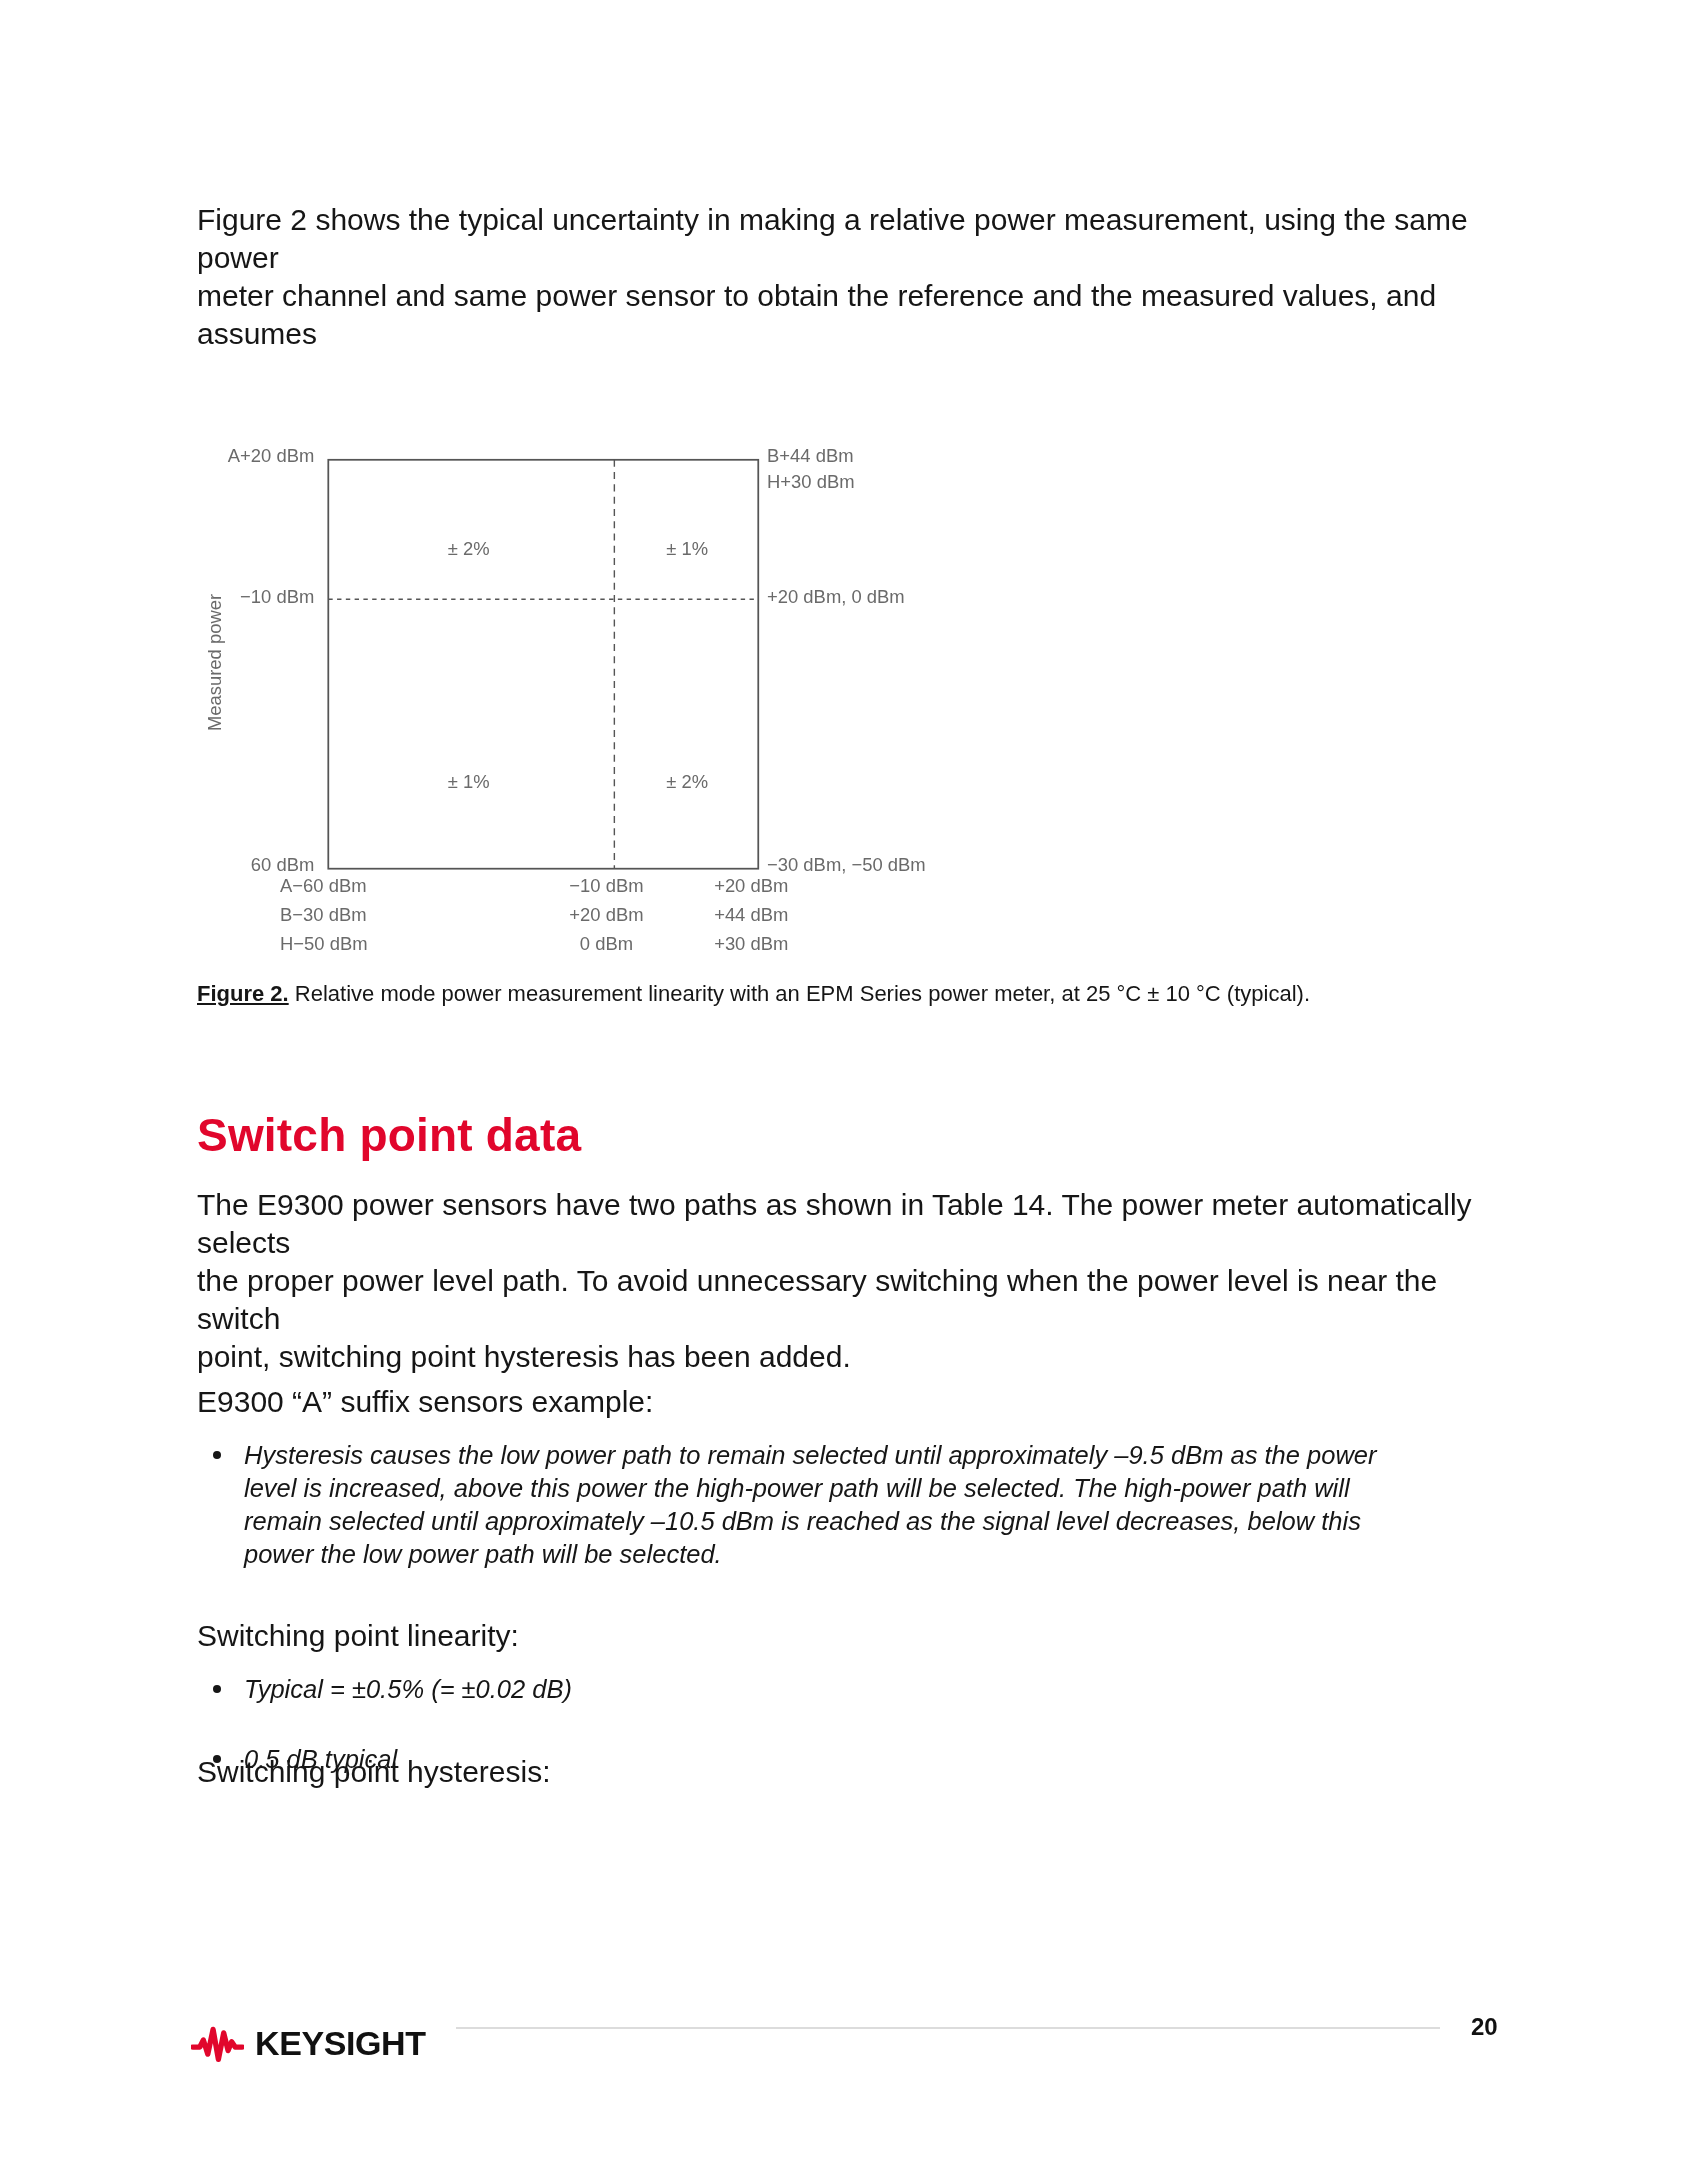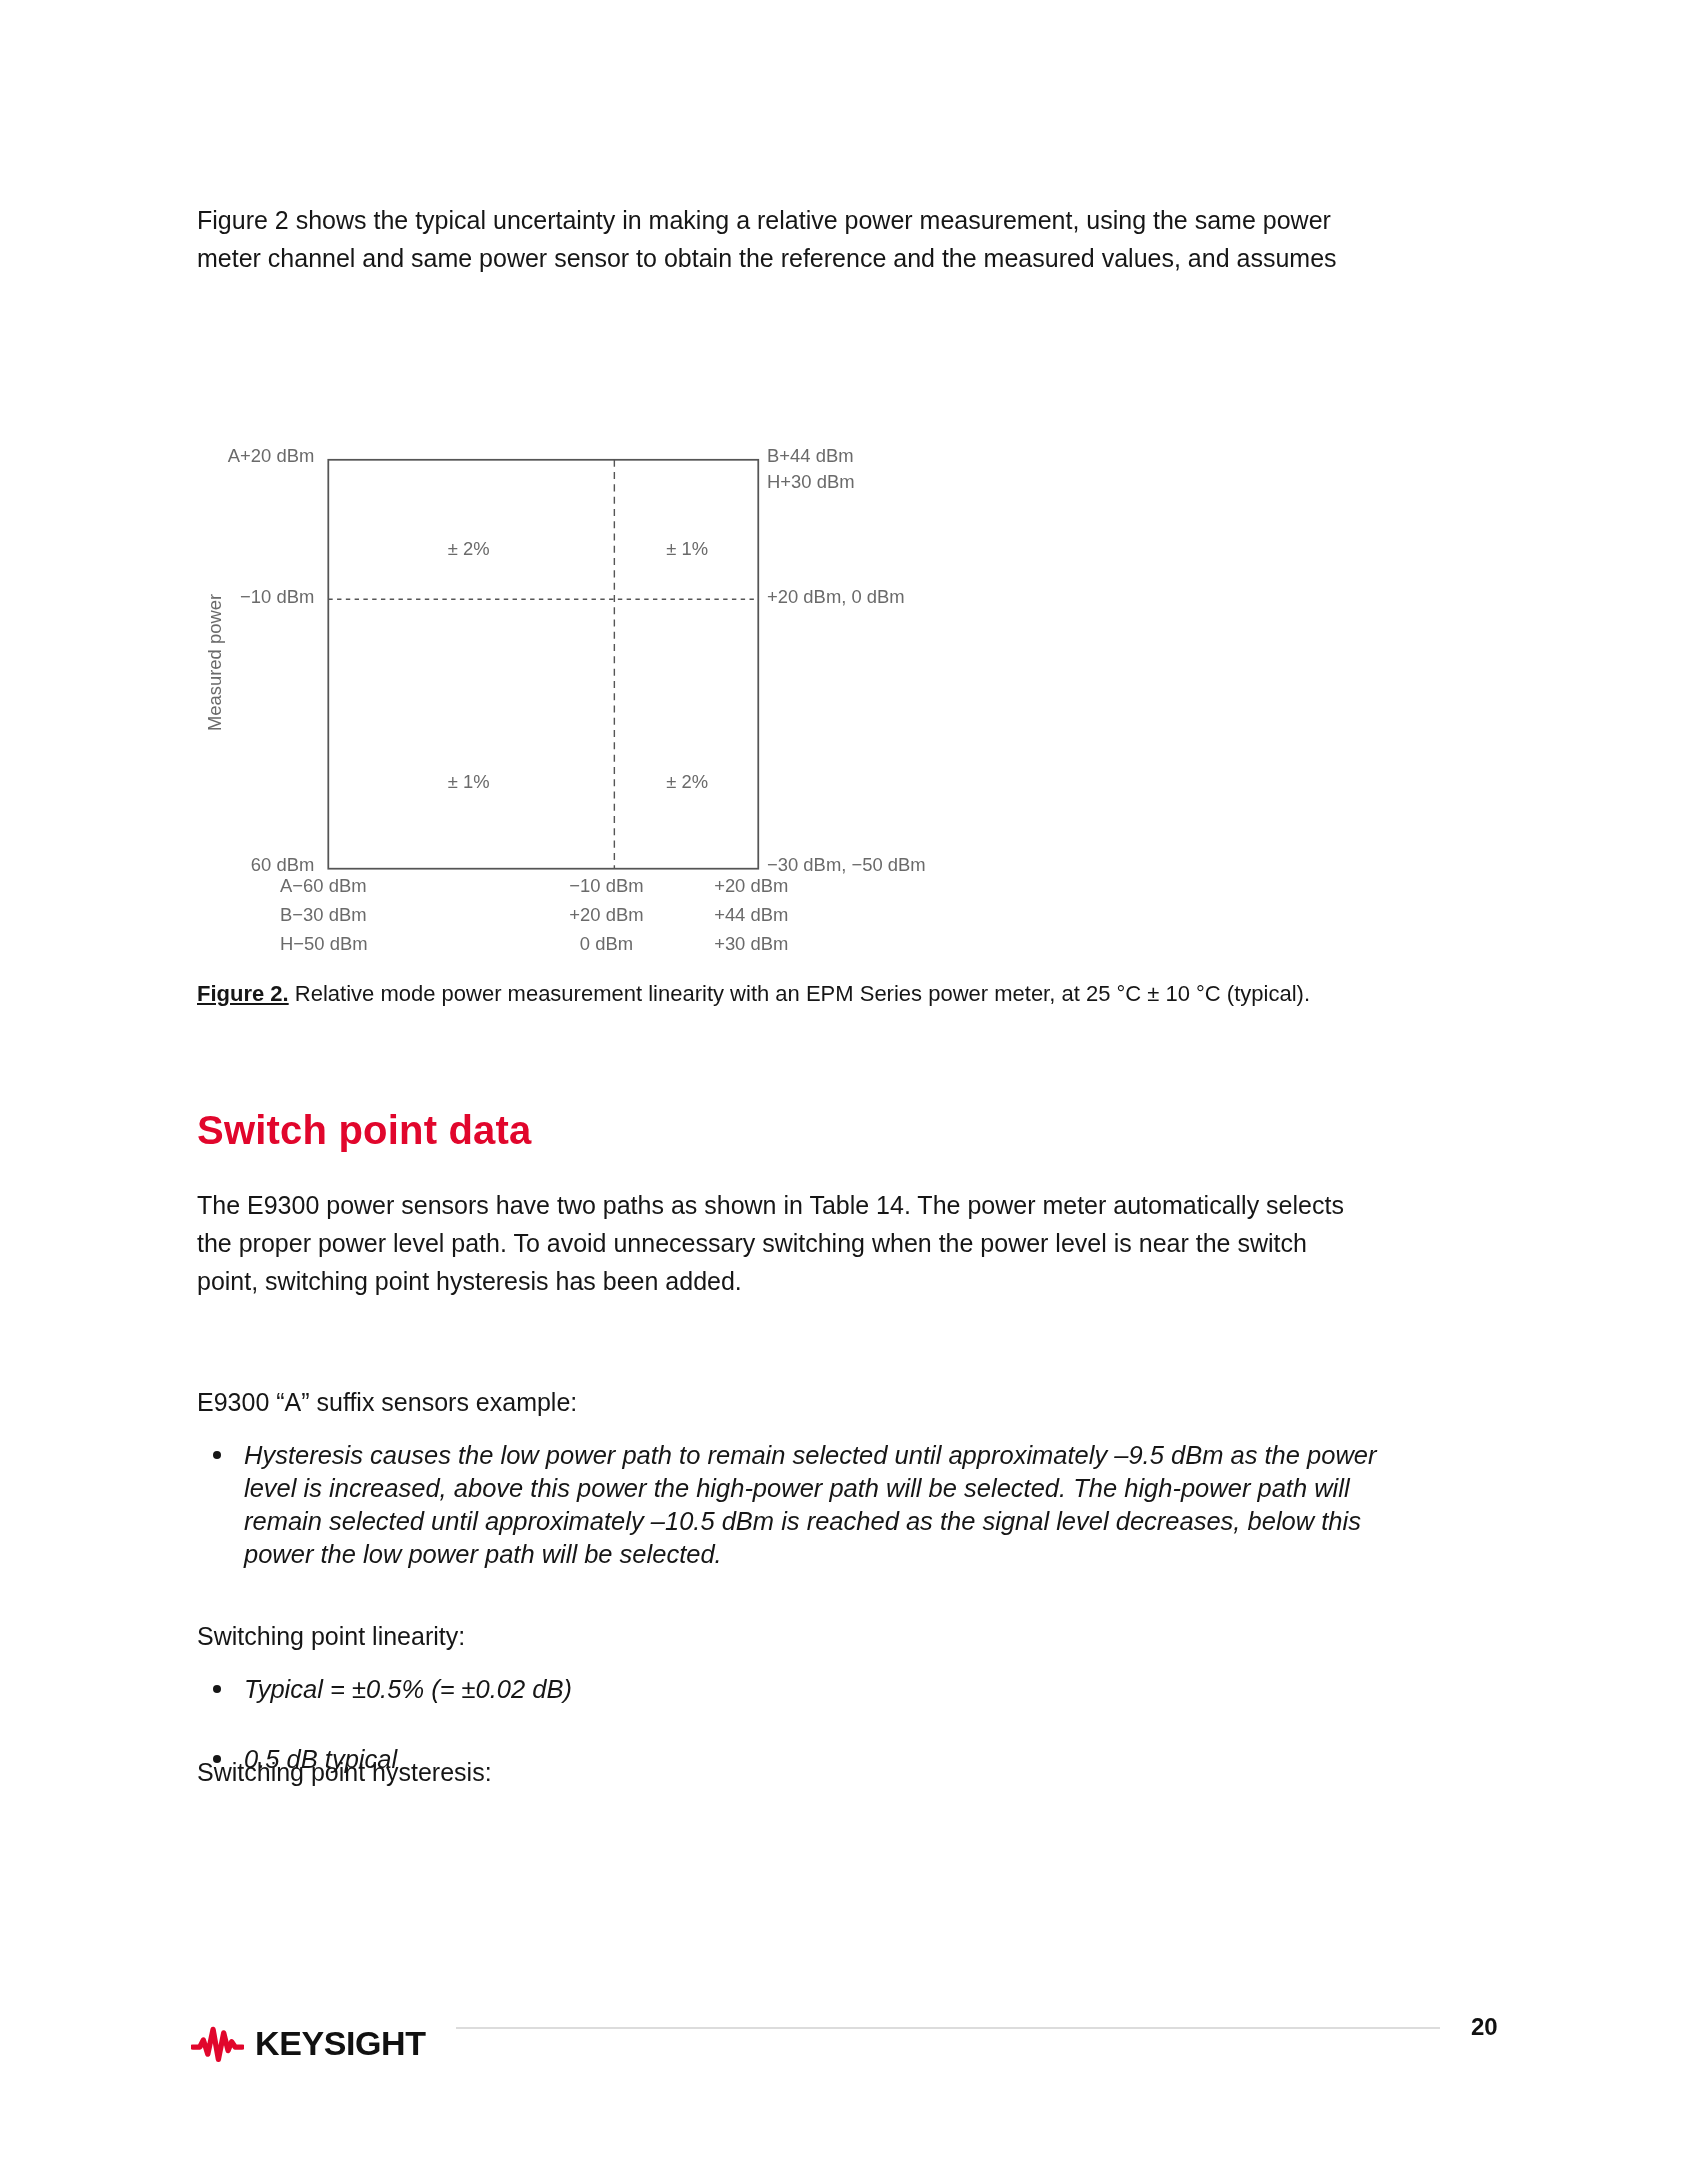--- a/index.html
+++ b/index.html
@@ -1,21 +1,21 @@
 <!DOCTYPE html>
 <html style="font-size:14px"><head>
 <meta charset="utf-8">
 <style>
   html, body { margin: 0; padding: 0; background: #ffffff; }
   body { width: 1685px; height: 2180px; position: relative; overflow: hidden;
          font-family: "Liberation Sans", sans-serif; color: #111111; }
   .abs { position: absolute; }
-  .body-text { font-size: 25px; line-height: 38px; color: #161616; }
+  .body-text { font-size: 30px; line-height: 38px; color: #161616; }
   .para { left: 197px; width: 1299px; }
-  .heading { left: 197px; top: 1108px; font-size: 40px; font-weight: bold; color: #e1062c; letter-spacing: 0.2px; }
+  .heading { left: 197px; top: 1108px; font-size: 46px; font-weight: bold; color: #e1062c; letter-spacing: 0.2px; }
   .caption { left: 197px; top: 981px; font-size: 22px; color: #161616; white-space: nowrap; }
   .caption b { font-weight: bold; text-decoration: underline; }
   .ul { left: 197px; width: 1299px; margin: 0; padding: 0; list-style: none; font-style: italic; }
   .ul li { position: relative; padding-left: 47px; font-size: 25.5px; line-height: 33px; color: #161616; }
   .bullet-dot { position: absolute; left: 16px; top: 12.3px; width: 8px; height: 8px; border-radius: 50%; background: #161616; }
   .chart { left: 0; top: 0; width: 1685px; height: 974px; }
   .chart text { font-family: "Liberation Sans", sans-serif; font-size: 21px; fill: #6a6a6a; }
   .footer-line { left: 456px; top: 2027px; width: 984px; height: 1.8px; background: #dcdcdc; }
   .page-num { left: 1471px; top: 2013px; font-size: 24px; font-weight: bold; color: #111; }
   .logo { left: 191px; top: 2019px; height: 49px; display: flex; align-items: center; }

